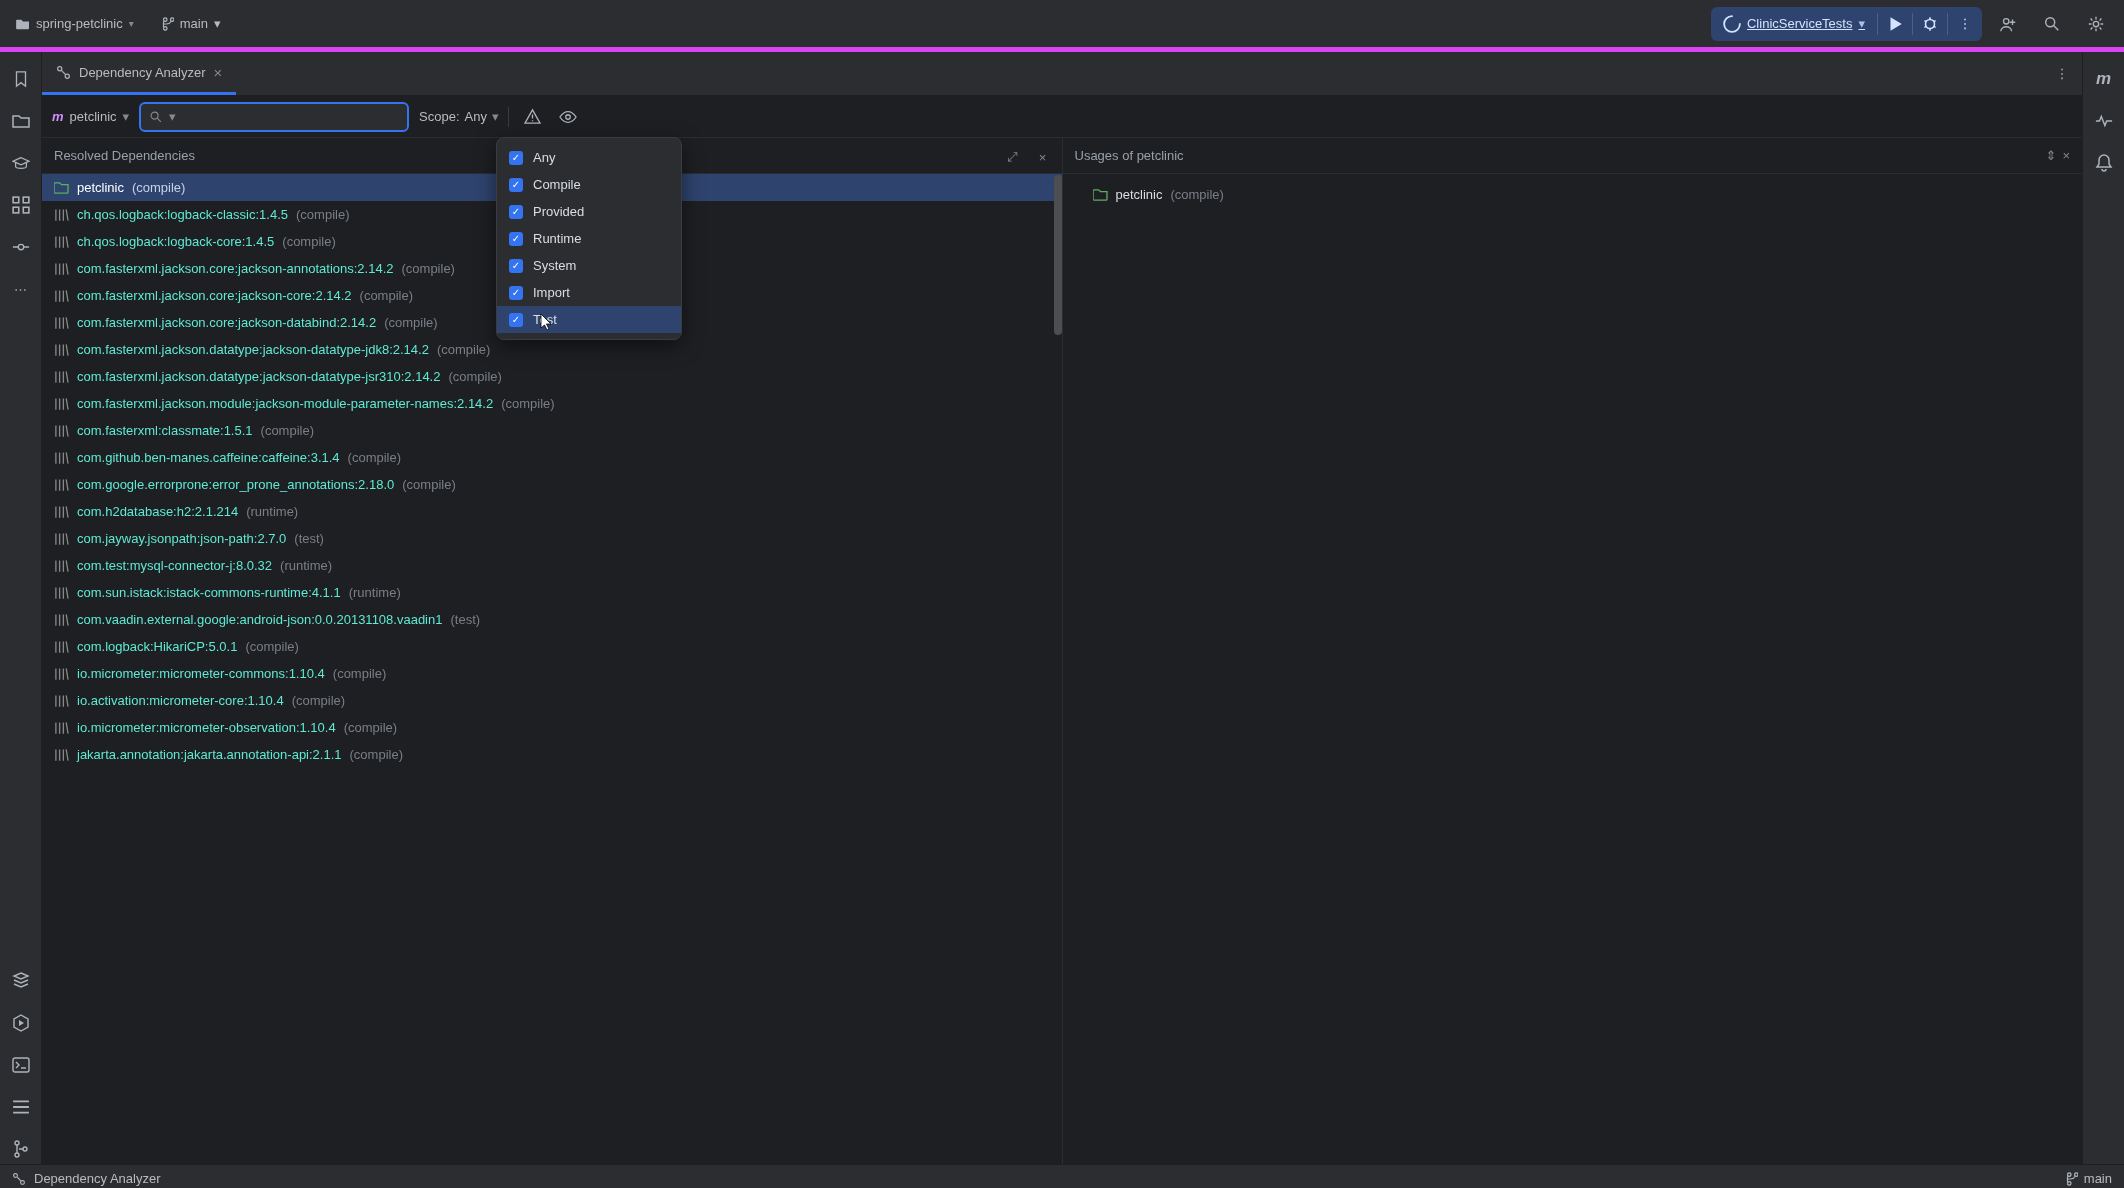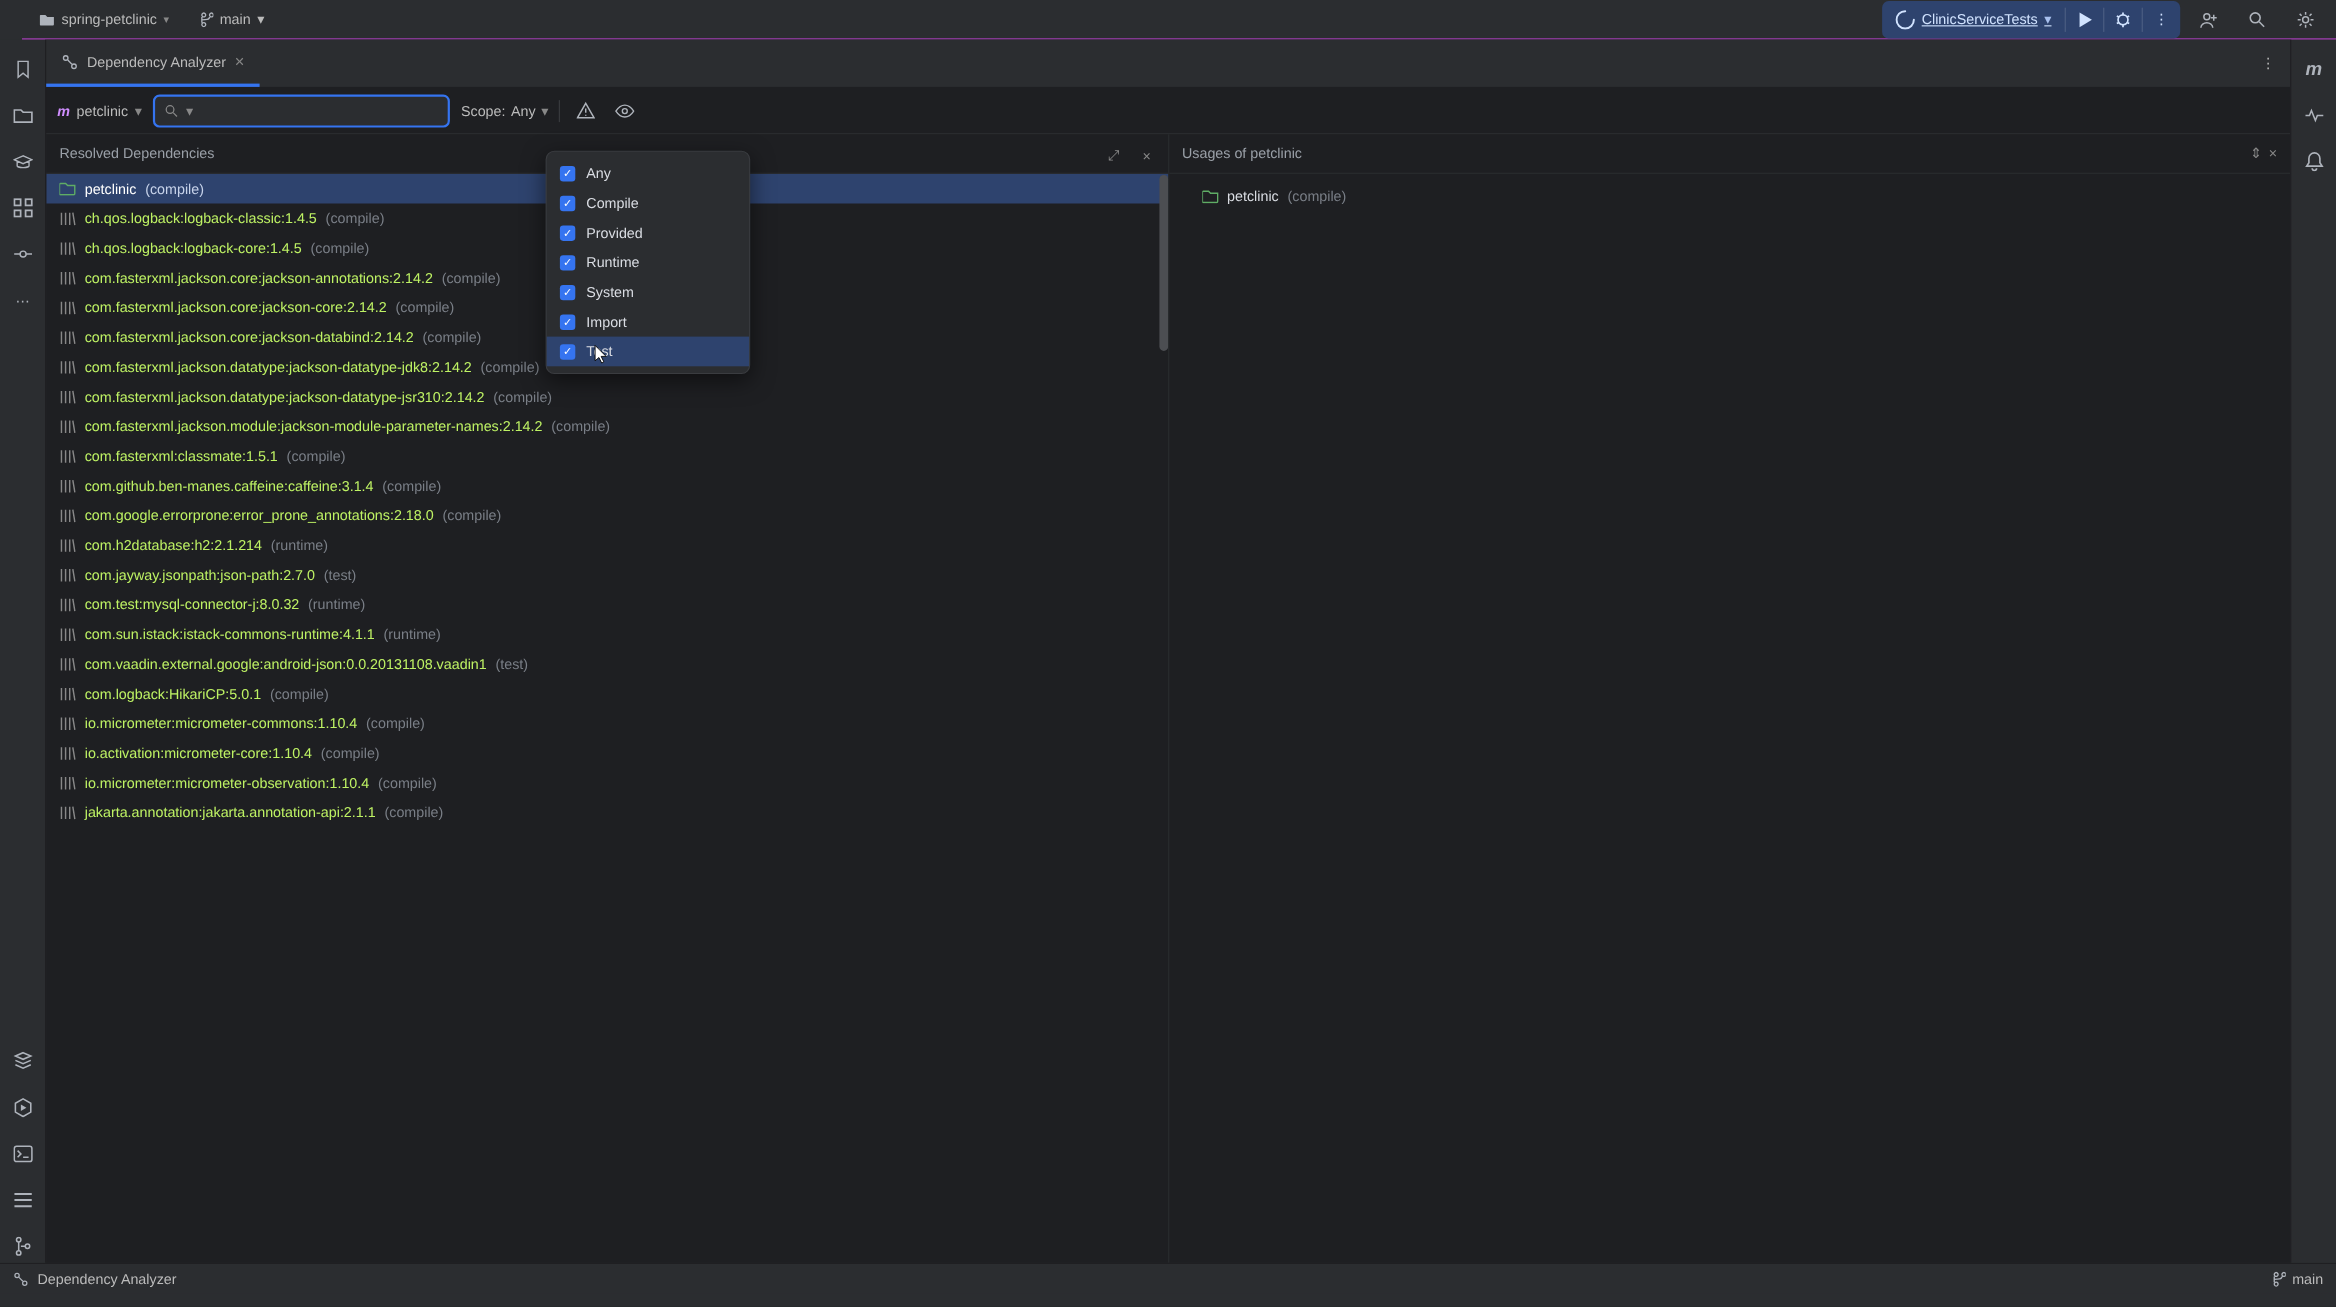--- a/index.html
+++ b/index.html
@@ -7,27 +7,26 @@
   font-family: -apple-system, BlinkMacSystemFont, "Segoe UI", sans-serif;
   background: #2b2d30;
   color: #bbbbbb;
   font-size: 13px;
   overflow: hidden;
   width: 2124px;
   height: 1188px;
   transform-origin: top left;
 }
 .topbar {
-  height: 36px;
+  height: 52px;
   background: #2b2d30;
   display: flex;
   align-items: center;
   padding: 0 10px;
-  border-bottom: 1px solid #d946ef;
-  margin-left: 20px;
+  border-bottom: 5px solid #d946ef;
 }
 .topbar-left { display: flex; align-items: center; gap: 14px; }
 .proj-btn { display: flex; align-items: center; gap: 6px; cursor: pointer; padding: 4px 6px; }
 .proj-btn .chev { font-size: 10px; color: #888; }
 .branch-btn { display: flex; align-items: center; gap: 6px; cursor: pointer; padding: 4px 6px; }
 .vcs-icon { width: 14px; height: 14px; }
 .topbar-right { margin-left: auto; display: flex; align-items: center; gap: 8px; }
 .run-group { display: flex; align-items: center; background: #2e436e; border-radius: 6px; height: 34px; }
 .run-config { display: flex; align-items: center; gap: 6px; padding: 0 12px; color: #d1e3ff; text-decoration: underline; }
 .run-sep { width: 1px; height: 22px; background: rgba(255,255,255,0.15); }
@@ -92,21 +91,21 @@
 }
 .pane-header .hctrls { display: flex; gap: 6px; align-items: center; }
 
 .dep-list { flex: 1; overflow: hidden; position: relative; }
 .dep-row {
   display: flex; align-items: center; gap: 8px; height: 27px;
   padding: 0 12px 0 12px; white-space: nowrap;
 }
 .dep-row.selected { background: #2e436e; color: #fff; }
 .dep-row .libicon { color: #888; flex-shrink: 0; }
-.dep-row .name { color: #bef264; }
+.dep-row .name { color: #5eead4; }
 .dep-row.selected .name { color: #fff; }
 .dep-row .scope { color: #7a7f87; }
 .dep-row.selected .scope { color: #c7d3ea; }
 .dep-row.first .libicon { color: #5fad65; }
 
 .scroll-ind { position: absolute; right: 0; top: 1px; width: 8px; height: 160px; background: #4c4e52; border-radius: 4px; }
 
 .usage-list { padding: 6px 0; }
 .usage-row { display: flex; align-items: center; gap: 8px; height: 28px; padding: 0 30px; }
 .usage-row .folder-icon { color: #5fad65; }

